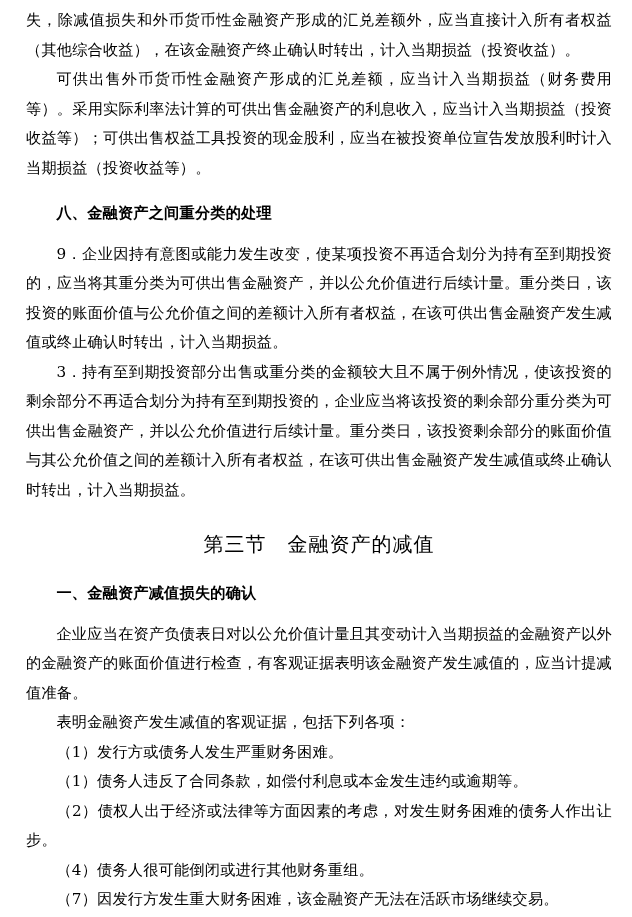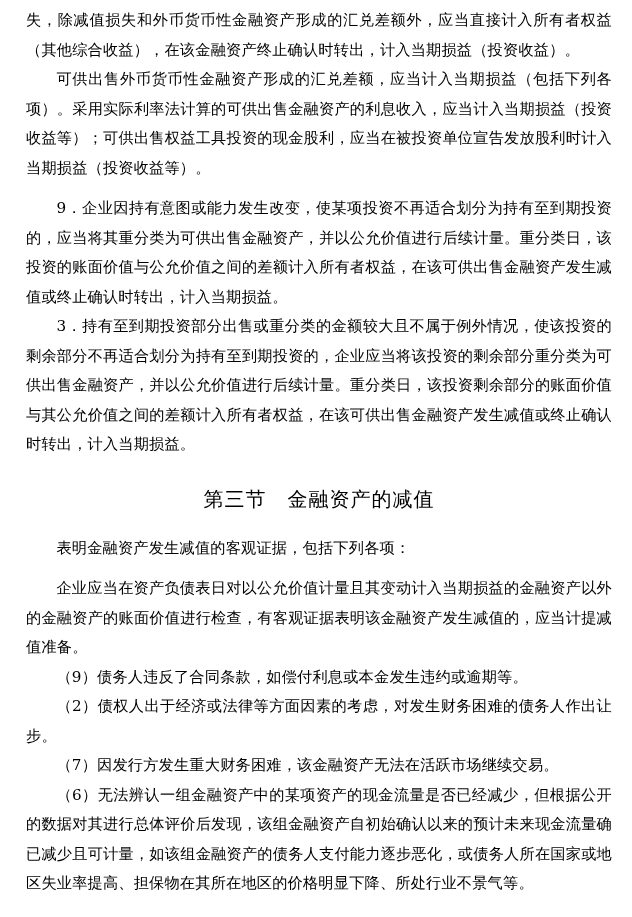--- a/index.html
+++ b/index.html
@@ -56,34 +56,38 @@
   .title-gap-top { margin-top: 22px; }
   .title-gap-bottom { margin-bottom: 18px; }
 </style>
 </head>
 <body>
 
 <div class="page">
 
   <p class="noindent">失，除减值损失和外币货币性金融资产形成的汇兑差额外，应当直接计入所有者权益（其他综合收益），在该金融资产终止确认时转出，计入当期损益（投资收益）。</p>
 
-  <p class="indent">可供出售外币货币性金融资产形成的汇兑差额，应当计入当期损益（包括下列各项）。采用实际利率法计算的可供出售金融资产的利息收入，应当计入当期损益（投资收益等）；可供出售权益工具投资的现金股利，应当在被投资单位宣告发放股利时计入当期损益（投资收益等）。</p>
+  <p class="indent">可供出售外币货币性金融资产形成的汇兑差额，应当计入当期损益（财务费用等）。采用实际利率法计算的可供出售金融资产的利息收入，应当计入当期损益（投资收益等）；可供出售权益工具投资的现金股利，应当在被投资单位宣告发放股利时计入当期损益（投资收益等）。</p>
 
+  <p class="heading-bold sp-before-mid">八、金融资产之间重分类的处理</p>
 
   <p class="indent sp-before-small">9．企业因持有意图或能力发生改变，使某项投资不再适合划分为持有至到期投资的，应当将其重分类为可供出售金融资产，并以公允价值进行后续计量。重分类日，该投资的账面价值与公允价值之间的差额计入所有者权益，在该可供出售金融资产发生减值或终止确认时转出，计入当期损益。</p>
 
   <p class="indent">3．持有至到期投资部分出售或重分类的金额较大且不属于例外情况，使该投资的剩余部分不再适合划分为持有至到期投资的，企业应当将该投资的剩余部分重分类为可供出售金融资产，并以公允价值进行后续计量。重分类日，该投资剩余部分的账面价值与其公允价值之间的差额计入所有者权益，在该可供出售金融资产发生减值或终止确认时转出，计入当期损益。</p>
 
   <div class="title-gap-top title-gap-bottom">
     <p class="section-title">第三节　金融资产的减值</p>
   </div>
 
+  <p class="heading-bold">一、金融资产减值损失的确认</p>
+
+  <p class="indent sp-before-small">企业应当在资产负债表日对以公允价值计量且其变动计入当期损益的金融资产以外的金融资产的账面价值进行检查，有客观证据表明该金融资产发生减值的，应当计提减值准备。</p>
 
   <p class="indent">表明金融资产发生减值的客观证据，包括下列各项：</p>
 
-  <p class="indent sp-before-small">企业应当在资产负债表日对以公允价值计量且其变动计入当期损益的金融资产以外的金融资产的账面价值进行检查，有客观证据表明该金融资产发生减值的，应当计提减值准备。</p>
-
-  <p class="indent">（9）债务人违反了合同条款，如偿付利息或本金发生违约或逾期等。</p>
+  <p class="indent">（1）发行方或债务人发生严重财务困难。</p>
+  <p class="indent">（1）债务人违反了合同条款，如偿付利息或本金发生违约或逾期等。</p>
   <p class="indent">（2）债权人出于经济或法律等方面因素的考虑，对发生财务困难的债务人作出让步。</p>
+  <p class="indent">（4）债务人很可能倒闭或进行其他财务重组。</p>
   <p class="indent">（7）因发行方发生重大财务困难，该金融资产无法在活跃市场继续交易。</p>
   <p class="indent">（6）无法辨认一组金融资产中的某项资产的现金流量是否已经减少，但根据公开的数据对其进行总体评价后发现，该组金融资产自初始确认以来的预计未来现金流量确已减少且可计量，如该组金融资产的债务人支付能力逐步恶化，或债务人所在国家或地区失业率提高、担保物在其所在地区的价格明显下降、所处行业不景气等。</p>
 
 </div>
 
 </body></html>

